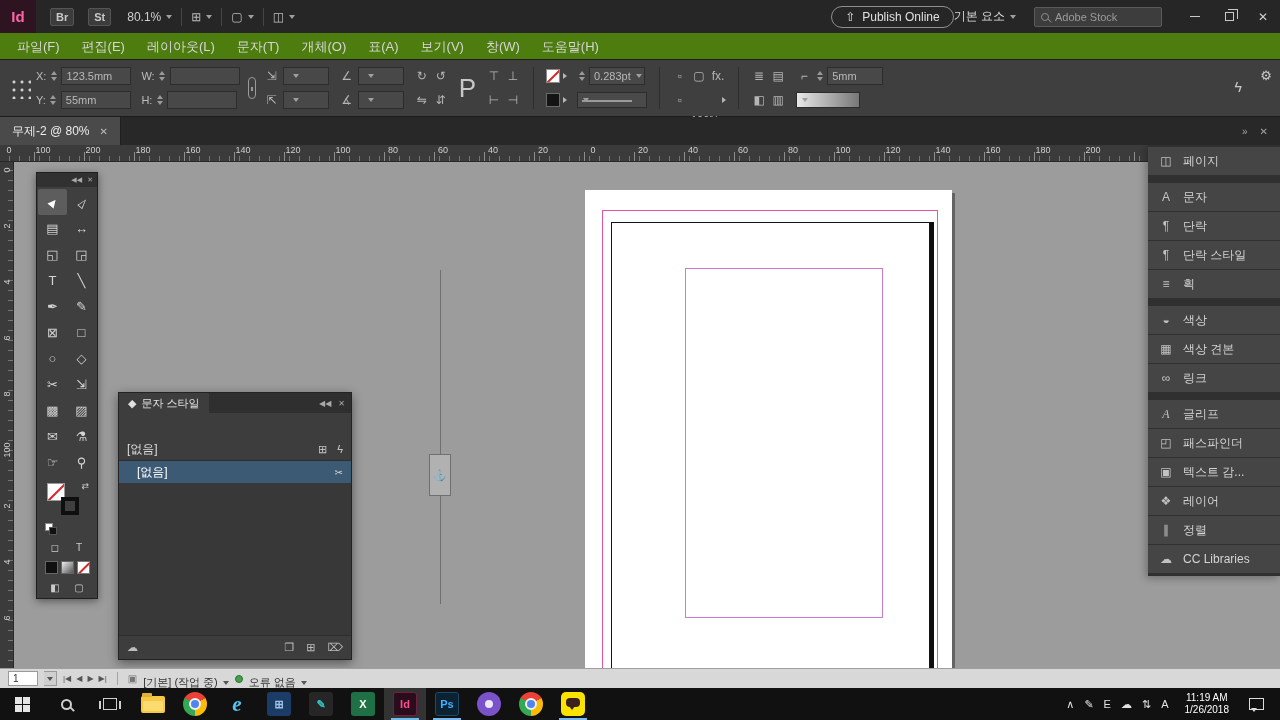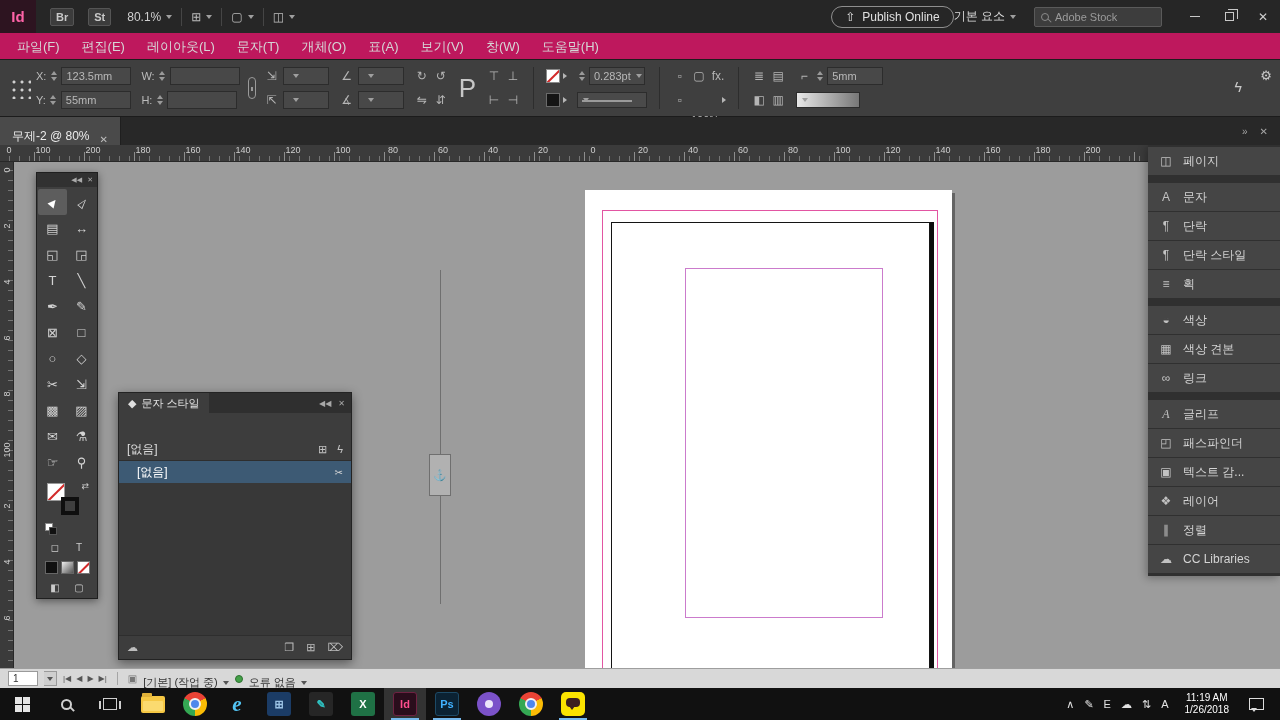--- a/index.html
+++ b/index.html
@@ -20,21 +20,21 @@
   .stock { margin-left:18px; display:flex; align-items:center; gap:6px; width:128px; height:20px; background:#3d3d3d; border:1px solid #5a5a5a; border-radius:2px; padding:0 6px; color:#9b9b9b; font-size:11px; }
   .mag { width:8px; height:8px; border:1px solid #8b8b8b; border-radius:50%; position:relative; flex:0 0 auto; }
   .mag::after { content:""; position:absolute; width:5px; height:1px; background:#8b8b8b; right:-4px; bottom:-1px; transform:rotate(45deg); }
   .wc { display:flex; margin-left:16px; height:33px; }
   .wc > div { width:34px; display:flex; align-items:center; justify-content:center; color:#cfcfcf; font-size:12px; }
   .ic-min { width:10px; height:1px; background:#c8c8c8; }
   .ic-restore { width:9px; height:9px; border:1px solid #c8c8c8; position:relative; }
   .ic-restore::before { content:""; position:absolute; top:-4px; left:2px; width:9px; height:9px; border-top:1px solid #c8c8c8; border-right:1px solid #c8c8c8; }
 
   
-  .menu-bar { position:absolute; top:33px; left:0; width:1280px; height:27px; background:#be185d; border-bottom:1px solid #1d1d1d; display:flex; align-items:center; padding-left:6px; z-index:10; }
+  .menu-bar { position:absolute; top:33px; left:0; width:1280px; height:27px; background:#4d7c0f; border-bottom:1px solid #1d1d1d; display:flex; align-items:center; padding-left:6px; z-index:10; }
   .menu-item { padding:0 11px; line-height:27px; font-size:13px; color:#d6d6d6; }
 
   
   .cp { position:absolute; top:60px; left:0; width:1280px; height:57px; background:#3f3f3f; border-bottom:1px solid #1c1c1c; display:flex; align-items:center; z-index:10; }
   .proxy { width:22px; height:22px; margin-left:9px; background-image:radial-gradient(circle,#d0d0d0 1.4px,transparent 1.7px); background-size:8px 8px; background-position:1px 1px; }
   .cpg { display:flex; flex-direction:column; gap:4px; margin:0 5px; }
   .cpr { display:flex; align-items:center; gap:3px; height:20px; }
   .cpl { color:#bcbcbc; font-size:11px; }
   .cpi { color:#b5b5b5; font-size:12px; width:16px; text-align:center; }
   .fld { height:18px; background:#484848; border:1px solid #2c2c2c; display:inline-flex; align-items:center; padding:0 4px; color:#b8b8b8; font-size:11px; min-width:40px; }
@@ -51,21 +51,21 @@
   .tri { width:0; height:0; border-top:3px solid transparent; border-bottom:3px solid transparent; border-left:4px solid #b5b5b5; }
   .stroke-dd { width:70px; height:16px; background:#4a4a4a; border:1px solid #2c2c2c; position:relative; }
   .stroke-dd::before { content:""; position:absolute; left:4px; right:14px; top:7px; height:2px; background:#9a9a9a; }
   .grad-dd { width:64px; height:16px; background:linear-gradient(90deg,#e8e8e8,#777); border:1px solid #2c2c2c; }
   .cp-right { position:absolute; right:0; top:0; height:57px; width:70px; }
   .cp-bolt { position:absolute; right:38px; top:19px; color:#c9c9c9; font-size:14px; }
   .cp-gear { position:absolute; right:8px; top:8px; color:#c9c9c9; font-size:13px; }
 
   
   .tabbar { position:absolute; top:117px; left:0; width:1280px; height:28px; background:#282828; display:flex; align-items:stretch; z-index:10; }
-  .tab { background:#4a4a4a; display:flex; align-items:flex-end; gap:10px; padding:0 12px; font-size:12px; color:#ececec; border-right:1px solid #1f1f1f; }
+  .tab { background:#4a4a4a; display:flex; align-items:center; gap:10px; padding:0 12px; font-size:12px; color:#ececec; border-right:1px solid #1f1f1f; }
   .tab-x { font-size:10px; color:#bdbdbd; }
   .dockctl { margin-left:auto; display:flex; gap:12px; padding:0 12px; color:#a5a5a5; font-size:10px; align-items:center; }
 
   
   .ruler-h { position:absolute; top:145px; left:0; width:1280px; height:17px; background-color:#3b3b3b; border-bottom:1px solid #282828; display:flex; z-index:2;
     background-image:repeating-linear-gradient(90deg,#8d8d8d 0 1px,transparent 1px 50px),repeating-linear-gradient(90deg,#757575 0 1px,transparent 1px 10px);
     background-size:100% 9px,100% 5px; background-position:34px 100%,9px 100%; background-repeat:no-repeat,no-repeat; }
   .rlab0 { width:18px; text-align:center; font-size:9px; color:#cfcfcf; line-height:11px; }
   .rlab { width:50px; text-align:center; font-size:9px; color:#cfcfcf; line-height:11px; }
   .ruler-v { position:absolute; left:0; top:162px; width:14px; height:506px; background-color:#3b3b3b; border-right:1px solid #282828; z-index:3;

